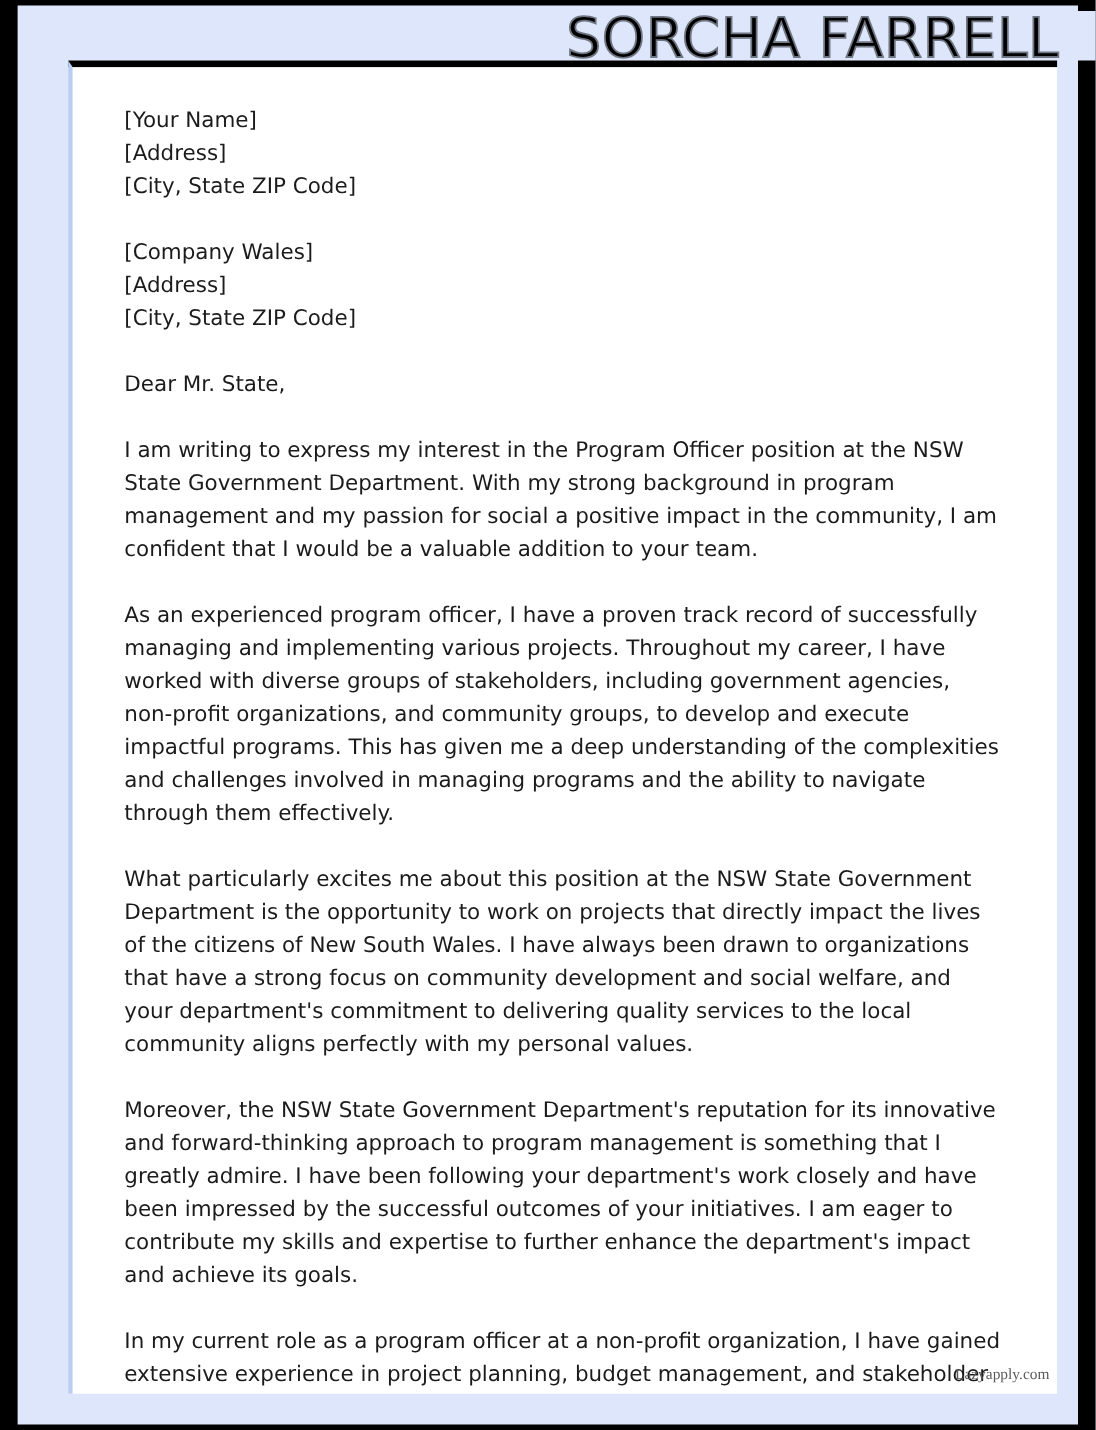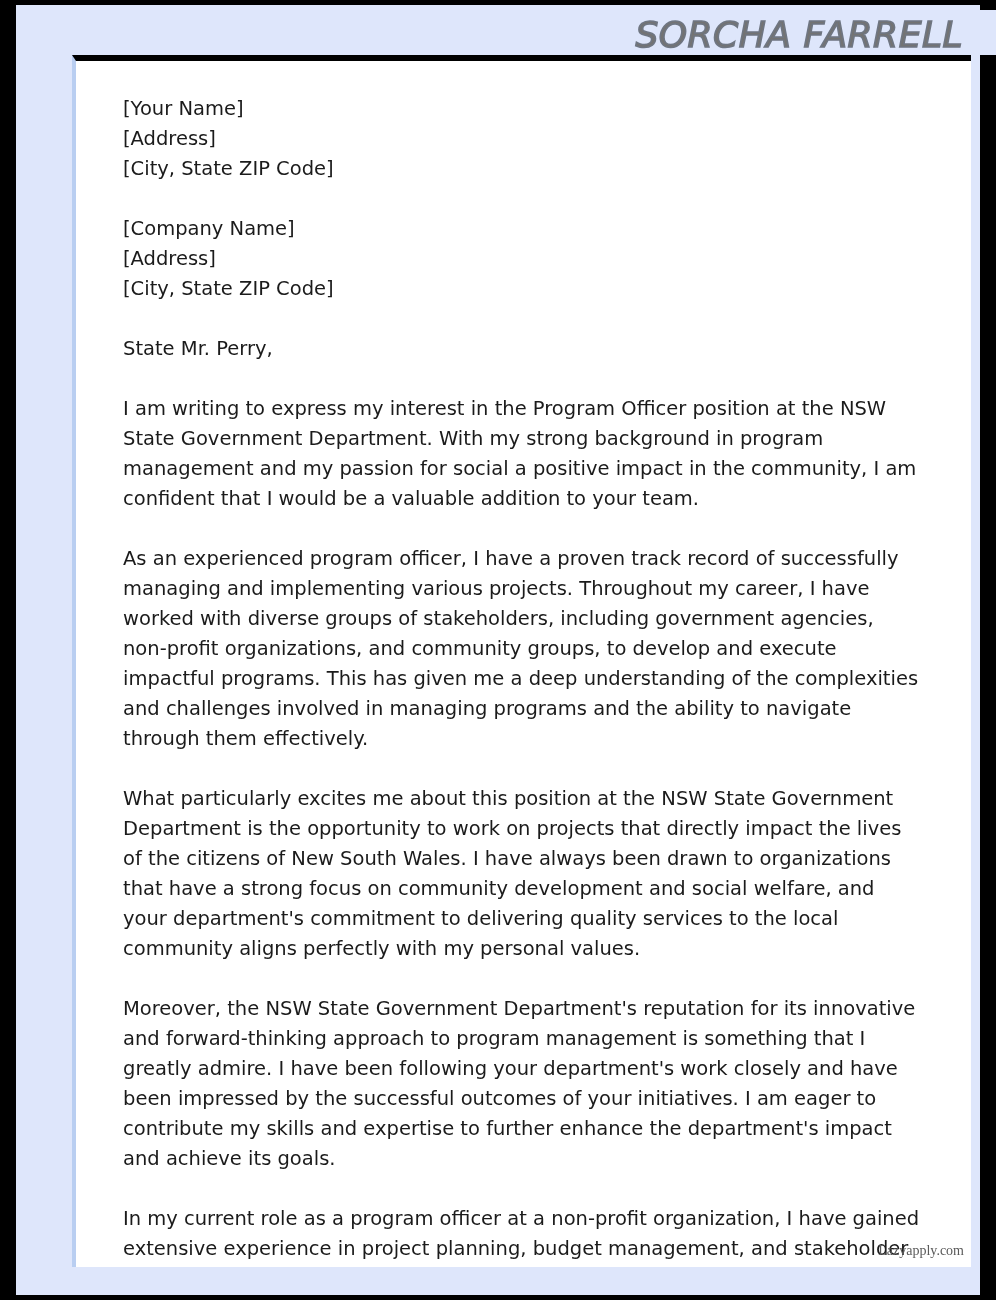--- a/index.html
+++ b/index.html
@@ -36,35 +36,34 @@
     left: 16px;
     top: 5px;
     width: 964px;
     height: 45px;
     background: #dee6fb;
   }
   .applicant-name {
     position: absolute;
     right: 33px;
     top: 3px;
-    font-size: 36px;
+    font-size: 50px;
     line-height: 44px;
     letter-spacing: 0.5px;
     font-family: "DejaVu Sans", "Liberation Sans", sans-serif;
     font-weight: 400;
-    color: #737373;
+    color: #000000;
     -webkit-text-stroke: 1.6px #6f7682;
     white-space: nowrap;
-    font-style: italic;
   }
 
   
   .page {
     position: absolute;
-    left: 56px;
+    left: 46px;
     top: 50px;
     width: 899px;
     height: 1212px;
     background: #ffffff;
     box-sizing: border-box;
     border-top: 6px solid #000000;
     border-left: 4px solid #b9cef1;
     overflow: visible;
   }
 
@@ -115,28 +114,28 @@
 
       <div>
         <div class="letter-line">[Your Name]</div>
         <div class="letter-line">[Address]</div>
         <div class="letter-line">[City, State ZIP Code]</div>
       </div>
 
       <div class="block-gap"></div>
 
       <div>
-        <div class="letter-line">[Company Name]</div>
+        <div class="letter-line">[Company Wales]</div>
         <div class="letter-line">[Address]</div>
         <div class="letter-line">[City, State ZIP Code]</div>
       </div>
 
       <div class="block-gap"></div>
 
-      <div class="letter-line">State Mr. Perry,</div>
+      <div class="letter-line">Dear Mr. State,</div>
 
       <div class="block-gap"></div>
 
       <p class="letter-para">I am writing to express my interest in the Program Officer position at the NSW State Government Department. With my strong background in program management and my passion for social a positive impact in the community, I am confident that I would be a valuable addition to your team.</p>
       <div class="block-gap"></div>
 
       <p class="letter-para">As an experienced program officer, I have a proven track record of successfully managing and implementing various projects. Throughout my career, I have worked with diverse groups of stakeholders, including government agencies, non-profit organizations, and community groups, to develop and execute impactful programs. This has given me a deep understanding of the complexities and challenges involved in managing programs and the ability to navigate through them effectively.</p>
       <div class="block-gap"></div>
 
       <p class="letter-para">What particularly excites me about this position at the NSW State Government Department is the opportunity to work on projects that directly impact the lives of the citizens of New South Wales. I have always been drawn to organizations that have a strong focus on community development and social welfare, and your department's commitment to delivering quality services to the local community aligns perfectly with my personal values.</p>

